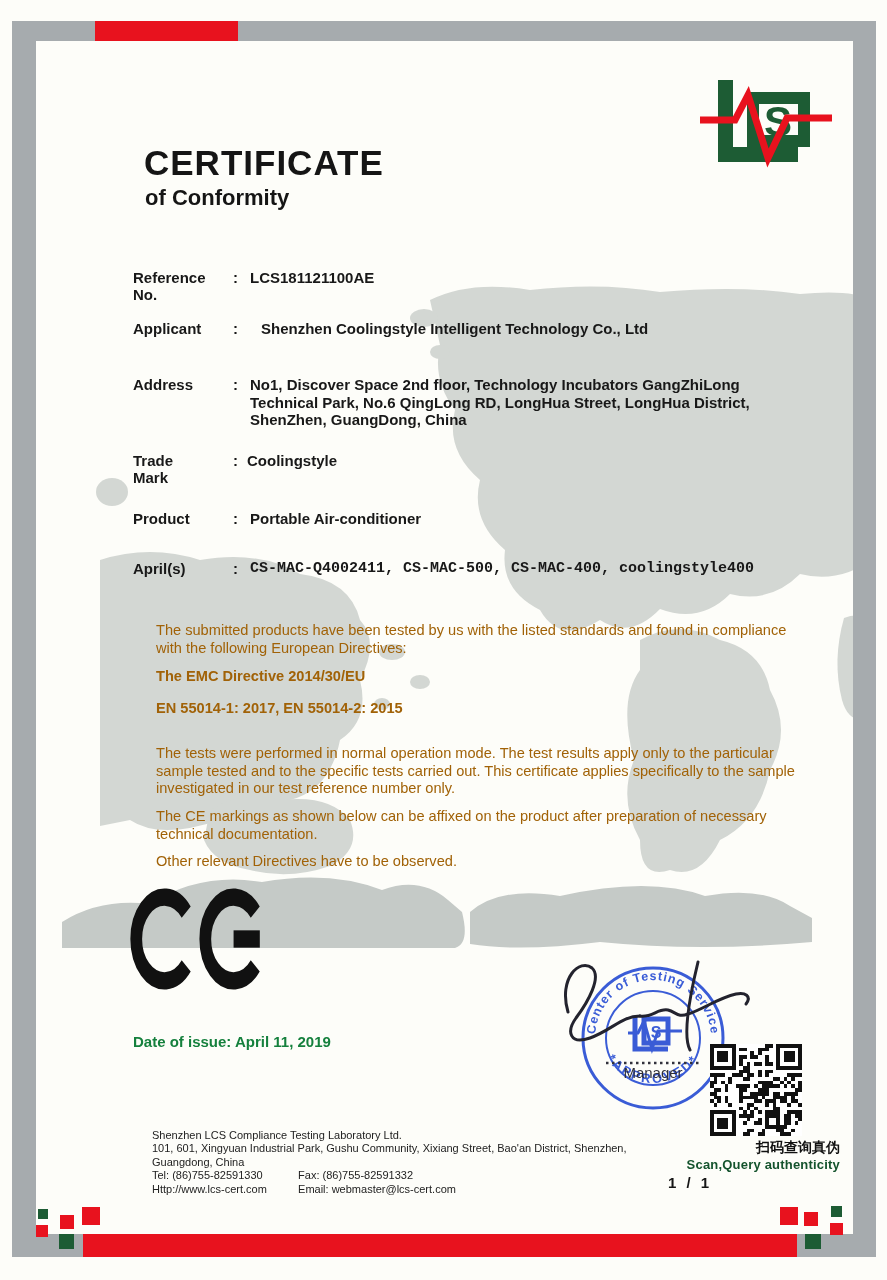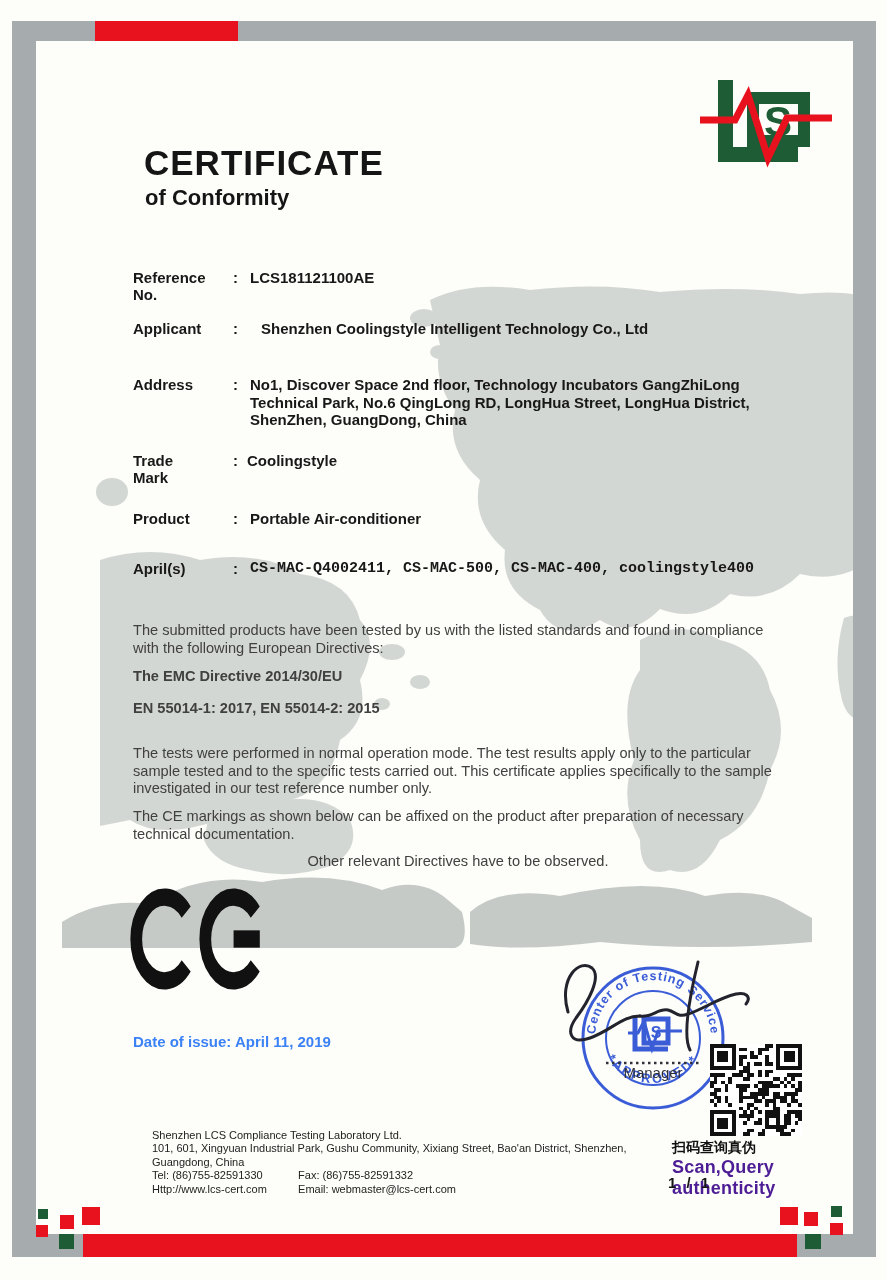--- a/index.html
+++ b/index.html
@@ -7,28 +7,28 @@
         font-family:"Liberation Sans",sans-serif;color:#1f1f1f;overflow:hidden;}
   .abs{position:absolute;}
   .gray{background:#a6abae;}
   .red{background:#e8121e;}
   .sq-red{background:#e8121e;}
   .sq-green{background:#1d5c34;}
   .title-main{font-size:35px;font-weight:bold;letter-spacing:1px;color:#151515;}
   .title-sub{font-size:22px;font-weight:bold;color:#151515;}
   .field-label,.field-colon,.field-value{font-size:15px;font-weight:bold;color:#181818;}
   .field-value{line-height:17.5px;}
-  .stmt{font-size:14.6px;line-height:17.6px;color:#404040;}
+  .stmt{font-size:14.6px;line-height:17.6px;color:#a16207;margin-left:23px;}
   .stmt-b{font-weight:bold;}
-  .date-line{font-size:15px;font-weight:bold;color:#3b82f6;}
+  .date-line{font-size:15px;font-weight:bold;color:#15803d;}
   .footer{font-size:11px;line-height:13.4px;color:#222;}
   .footer .col{display:inline-block;width:143px;}
   .pagenum{font-size:15px;font-weight:bold;letter-spacing:3px;color:#161616;}
   .qr-cap-cn{font-size:14px;font-weight:bold;color:#111;}
-  .qr-cap-en{font-size:18px;font-weight:bold;color:#4c1d95;letter-spacing:.2px;}
+  .qr-cap-en{font-size:13px;font-weight:bold;color:#14532d;letter-spacing:.2px;}
 </style>
 </head>
 <body>
 
 <div class="page">
 
   <svg class="abs" style="left:0;top:0;" width="887" height="1280" viewBox="0 0 887 1280">
     <g fill="#d3d7d3">
 
       <path d="M430 300 Q470 280 530 290 Q600 282 660 292 Q740 285 800 294 Q850 289 874 300
@@ -117,21 +117,21 @@
     <span class="abs field-label" style="left:0;top:0;">April(s)</span>
     <span class="abs field-colon" style="left:100px;top:0;">:</span>
     <span class="abs field-value" style="left:117px;top:0;width:520px;font-family:Liberation Mono, monospace;">CS-MAC-Q4002411, CS-MAC-500, CS-MAC-400, coolingstyle400</span>
   </div>
 
   <div class="abs stmt" style="left:133px;top:622px;width:650px;">The submitted products have been tested by us with the listed standards and found in compliance with the following European Directives:</div>
   <div class="abs stmt stmt-b" style="left:133px;top:668px;width:650px;">The EMC Directive 2014/30/EU</div>
   <div class="abs stmt stmt-b" style="left:133px;top:700px;width:650px;">EN 55014-1: 2017, EN 55014-2: 2015</div>
   <div class="abs stmt" style="left:133px;top:808px;width:650px;">The CE markings as shown below can be affixed on the product after preparation of necessary technical documentation.</div>
   <div class="abs stmt" style="left:133px;top:745px;width:650px;">The tests were performed in normal operation mode. The test results apply only to the particular sample tested and to the specific tests carried out. This certificate applies specifically to the sample investigated in our test reference number only.</div>
-  <div class="abs stmt" style="left:133px;top:853px;width:650px;text-align:center;">Other relevant Directives have to be observed.</div>
+  <div class="abs stmt" style="left:133px;top:853px;width:650px;">Other relevant Directives have to be observed.</div>
 
   <svg class="abs" style="left:130px;top:888px;" width="145" height="102" viewBox="0 0 210 100" preserveAspectRatio="none">
     <path d="M 81.4 23.6 A 41 41 0 1 0 81.4 76.4" fill="none" stroke="#111" stroke-width="17"></path>
     <path d="M 181.4 23.6 A 41 41 0 1 0 181.4 76.4" fill="none" stroke="#111" stroke-width="17"></path>
     <path d="M 150 50 H 188" fill="none" stroke="#111" stroke-width="17"></path>
   </svg>
 
   <div class="abs date-line" style="left:133px;top:1033px;">Date of issue: April 11, 2019</div>
 
   <svg class="abs" style="left:578px;top:963px;opacity:.92;" width="150" height="150" viewBox="0 0 150 150">
@@ -372,21 +372,21 @@
       <rect x="0" y="0" width="7" height="7" fill="#111"></rect>
       <rect x="1" y="1" width="5" height="5" fill="#fff"></rect>
       <rect x="2" y="2" width="3" height="3" fill="#111"></rect>
       <rect x="18" y="0" width="7" height="7" fill="#111"></rect>
       <rect x="19" y="1" width="5" height="5" fill="#fff"></rect>
       <rect x="20" y="2" width="3" height="3" fill="#111"></rect>
       <rect x="0" y="18" width="7" height="7" fill="#111"></rect>
       <rect x="1" y="19" width="5" height="5" fill="#fff"></rect>
       <rect x="2" y="20" width="3" height="3" fill="#111"></rect>
     </svg>
-  <div class="abs" style="left:672px;top:1139px;width:168px;text-align:left;">
+  <div class="abs" style="left:672px;top:1139px;width:168px;text-align:right;">
     <div class="qr-cap-cn">扫码查询真伪</div>
     <div class="qr-cap-en">Scan,Query authenticity</div>
   </div>
 
   <div class="abs footer" style="left:152px;top:1129px;width:500px;">
     <div>Shenzhen LCS Compliance Testing Laboratory Ltd.</div>
     <div>101, 601, Xingyuan Industrial Park, Gushu Community, Xixiang Street, Bao'an District, Shenzhen,</div>
     <div>Guangdong, China</div>
     <div>
       <span class="col">Tel: (86)755-82591330</span>

